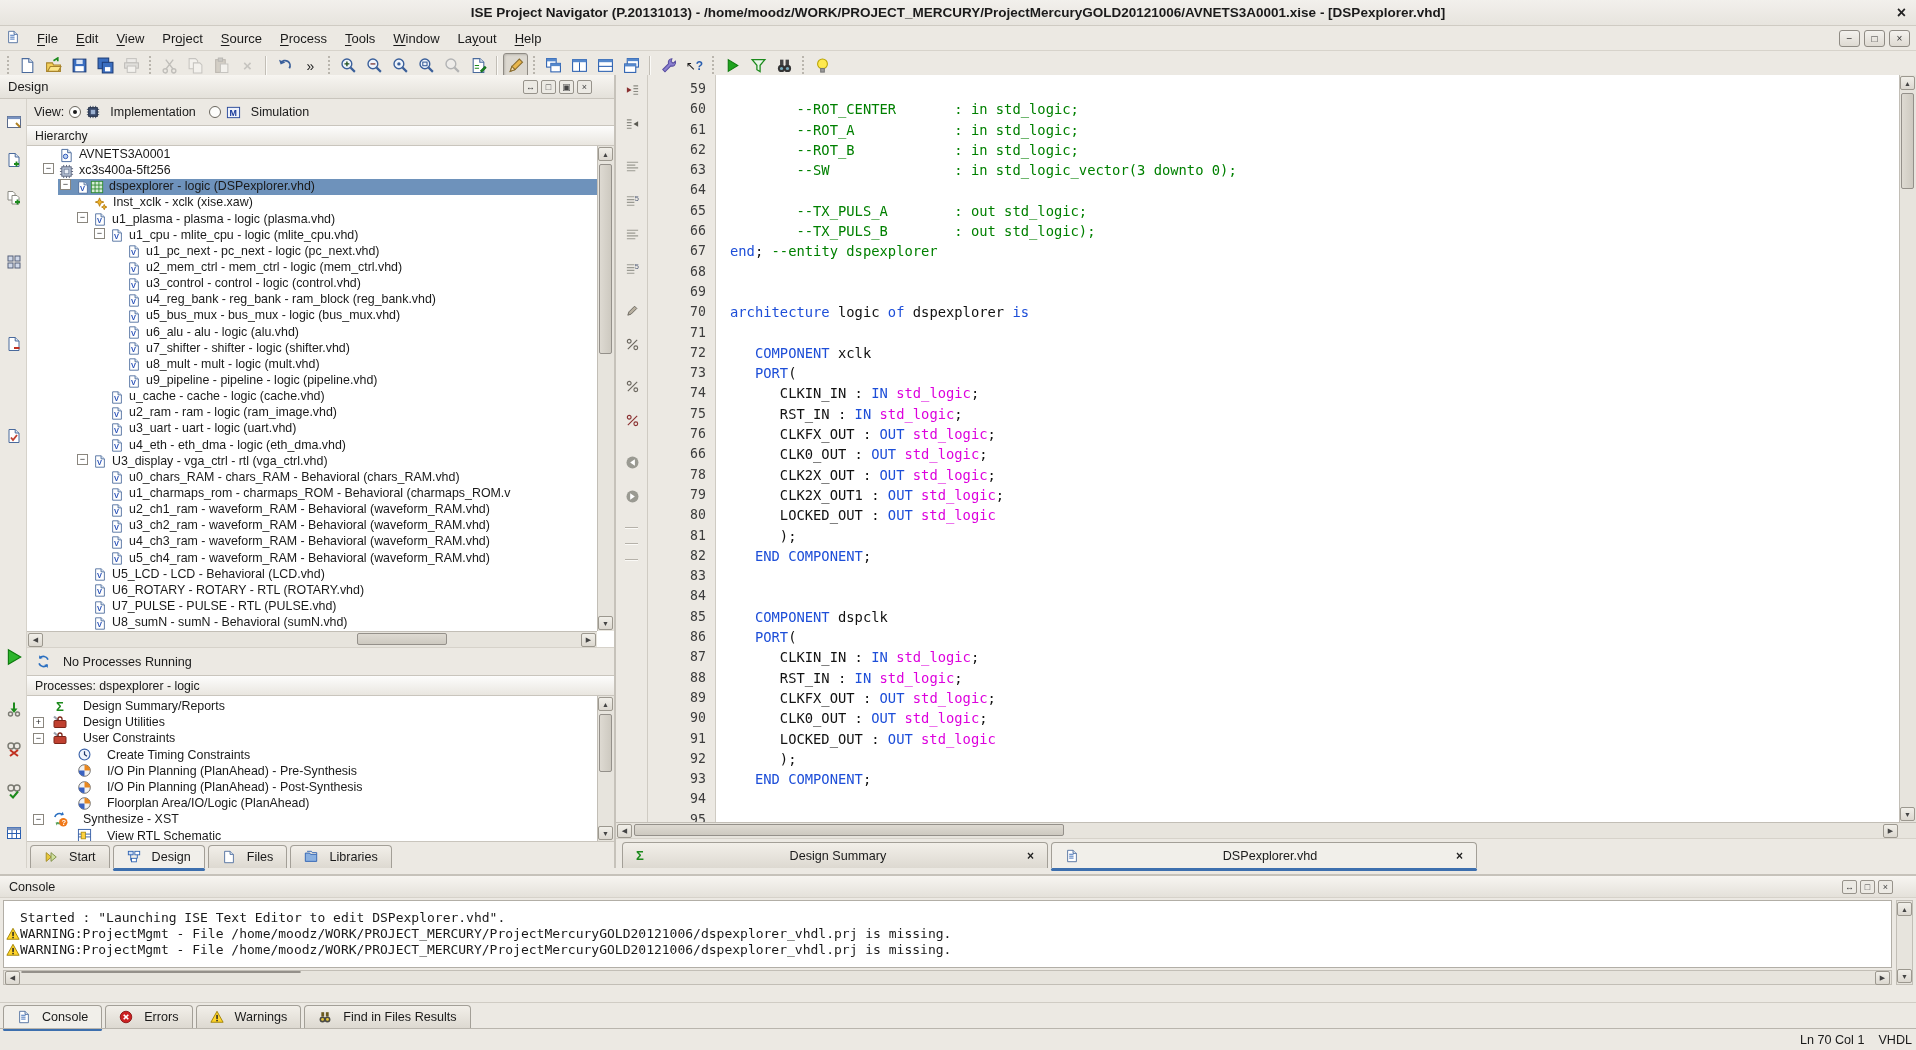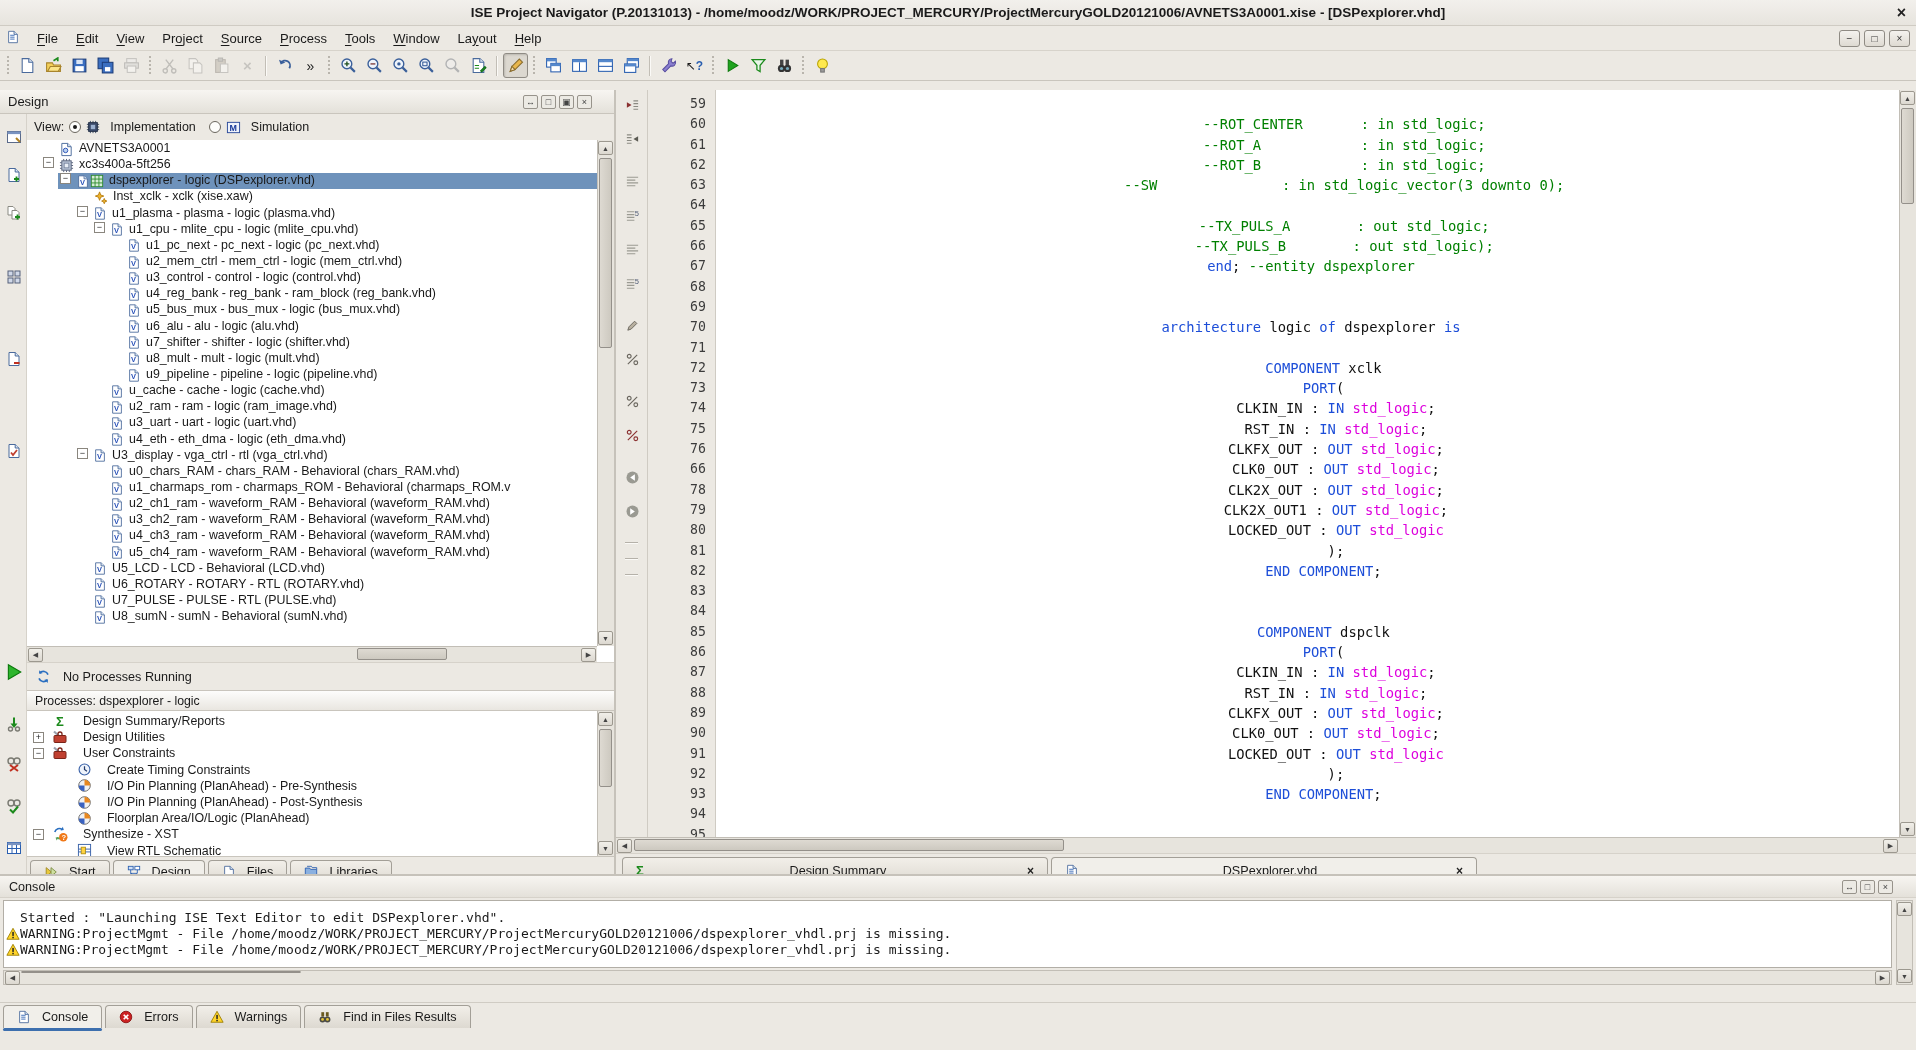--- a/index.html
+++ b/index.html
@@ -21,21 +21,21 @@
               display:flex; align-items:center; justify-content:center; font-size:10px; color:#333; }
   .toolbar { height:30px; display:flex; align-items:center; padding-left:3px; gap:1px; border-bottom:1px solid #c9c5bd; background:#ece9e3; }
   .tb { width:25px; height:25px; display:flex; align-items:center; justify-content:center; border-radius:3px; border:1px solid transparent; }
   .tb.disabled { opacity:.38; filter:grayscale(.8); }
   .tb.pressed  { border:1px solid #8f8b84; background:#dcd8d0; box-shadow:inset 1px 1px 2px rgba(0,0,0,.15); }
   .tsep { width:2px; height:20px; border-left:1px solid #c2beb6; border-right:1px solid #fbfaf7; margin:0 4px; }
   .grip { width:5px; height:20px; margin:0 3px;
           background:repeating-linear-gradient(#b9b5ad 0 2px, transparent 2px 4px); background-size:2px 100%; background-repeat:no-repeat; background-position:1px 0; }
 
   
-  .main { position:absolute; top:90px; left:0; width:1916px; height:793px; display:flex; }
+  .main { position:absolute; top:75px; left:0; width:1916px; height:793px; display:flex; }
 
   
   .left-dock { width:616px; border-right:2px solid #c6c2ba; display:flex; flex-direction:column; background:#ece9e3; }
   .dock-header { height:24px; flex:0 0 24px; display:flex; align-items:center; padding:0 8px; font-size:13px;
                  background:linear-gradient(#f7f5f1,#e4e1da); border-bottom:1px solid #c9c5bd; }
   .dock-ctrls { margin-left:auto; margin-right:14px; display:flex; gap:3px; }
   .dock-ctrls span { width:15px; height:14px; border:1px solid #97938b; border-radius:2px; background:#eceae4;
                      display:flex; align-items:center; justify-content:center; font-size:9px; color:#444; }
   .dock-body { flex:1; display:flex; min-height:0; }
   .left-strip { width:27px; flex:0 0 27px; border-right:1px solid #d6d2ca; position:relative; background:#ece9e3; }
@@ -71,21 +71,21 @@
   .dock-tabs { height:26px; flex:0 0 26px; padding-left:3px; }
 
   
   .editor-dock { flex:1; display:flex; flex-direction:column; min-width:0; background:#ece9e3; }
   .editor-main { flex:1; display:flex; min-height:0; }
   .side-strip { width:32px; flex:0 0 32px; border-right:1px solid #cfcbc3; position:relative; }
   .code-area { flex:1; display:flex; min-width:0; background:#fff; overflow:hidden; }
   .gutter { width:68px; flex:0 0 68px; background:#ece9e3; border-right:1px solid #cfcbc3; padding:6px 9px 0 0;
             font-family:"DejaVu Sans Mono", monospace; font-size:13.2px; color:#3c3c3c; text-align:right; }
   .gut-line { height:20.3px; }
-  .code { flex:1; padding:6px 0 0 7px; font-family:"DejaVu Sans Mono", monospace; font-size:13.8px; white-space:pre; overflow:hidden;text-align:center; }
+  .code { flex:1; padding:6px 0 0 14px; font-family:"DejaVu Sans Mono", monospace; font-size:13.8px; white-space:pre; overflow:hidden; }
   .code-line { height:20.3px; }
   .seg-c { color:#008000; } .seg-k { color:#1d4ed8; } .seg-t { color:#dd00dd; } .seg-p { color:#111; }
   .editor-hscroll-row { height:16px; flex:0 0 16px; display:flex; }
   .editor-tabs { height:30px; flex:0 0 30px; padding-left:6px; border-top:1px solid #d6d2ca; }
   .etab { width:426px; height:26px; justify-content:flex-start; }
   .etab .lbl { flex:1; text-align:center; }
   .etab .tclose2 { font-weight:bold; font-size:12px; color:#222; }
 
   
   .vscroll { position:absolute; top:0; bottom:0; width:17px; right:0; background:#e7e4dd; border-left:1px solid #c2beb6; }
@@ -445,20 +445,23 @@
               </span>
             <span>Implementation</span>
             <span class="radio" style="margin-left:8px"></span>
             <span class="ticon" id="sim-icon">
                 <svg width="15" height="15" viewBox="0 0 16 16">
                   <rect x="1.5" y="2.5" width="13" height="11" fill="#eef2fb" stroke="#2a4a9a"></rect>
                   <text x="3.6" y="11.6" font-size="9.5" font-weight="bold" fill="#1a3a9a">M</text>
                 </svg>
               </span>
             <span>Simulation</span>
+          </div>
+          <div class="panel-colhead">
+            <span>Hierarchy</span>
           </div>
           <div class="tree-wrap">
             <div class="tree-rows" id="tree-rows">
                 <div class="tree-row" style="padding-left: 16px;">
                   <span class="exp none"></span>
                   <span class="ticon">
                     <svg width="15" height="15" viewBox="0 0 16 16">
                       <path d="M3 1.5h6.2L13 5v9.5H3z" fill="#fff" stroke="#4a6a9c"></path>
                       <path d="M9.2 1.5V5H13" fill="#dce6f2" stroke="#4a6a9c"></path>
                       <circle cx="7" cy="9" r="2.4" fill="#bcd2ee" stroke="#2a52b8"></circle>
@@ -1198,13 +1201,17 @@
             <rect x="9" y="2.5" width="3.2" height="5" fill="#6a5a20"></rect>
             <circle cx="5.2" cy="10.8" r="3.4" fill="#4a4a44"></circle>
             <circle cx="10.8" cy="10.8" r="3.4" fill="#4a4a44"></circle>
             <circle cx="5.2" cy="10.8" r="1.6" fill="#e8c83c"></circle>
             <circle cx="10.8" cy="10.8" r="1.6" fill="#e8c83c"></circle>
           </svg>
         </span>
         <span>Find in Files Results</span>
       </div>
     </div>
+  <div class="statusbar">
+    <span class="pos">Ln 70 Col 1</span>
+    <span>VHDL</span>
+  </div>
 </div>
 
 </body></html>

